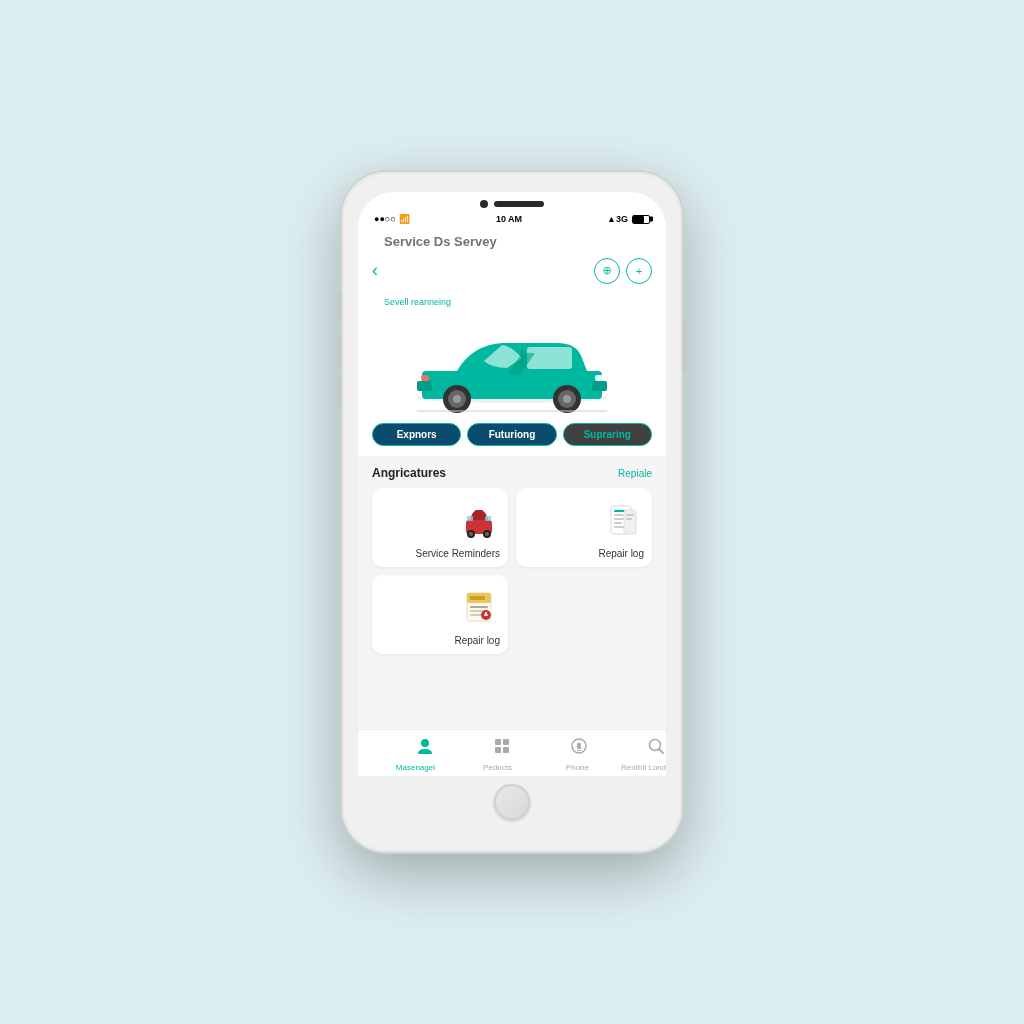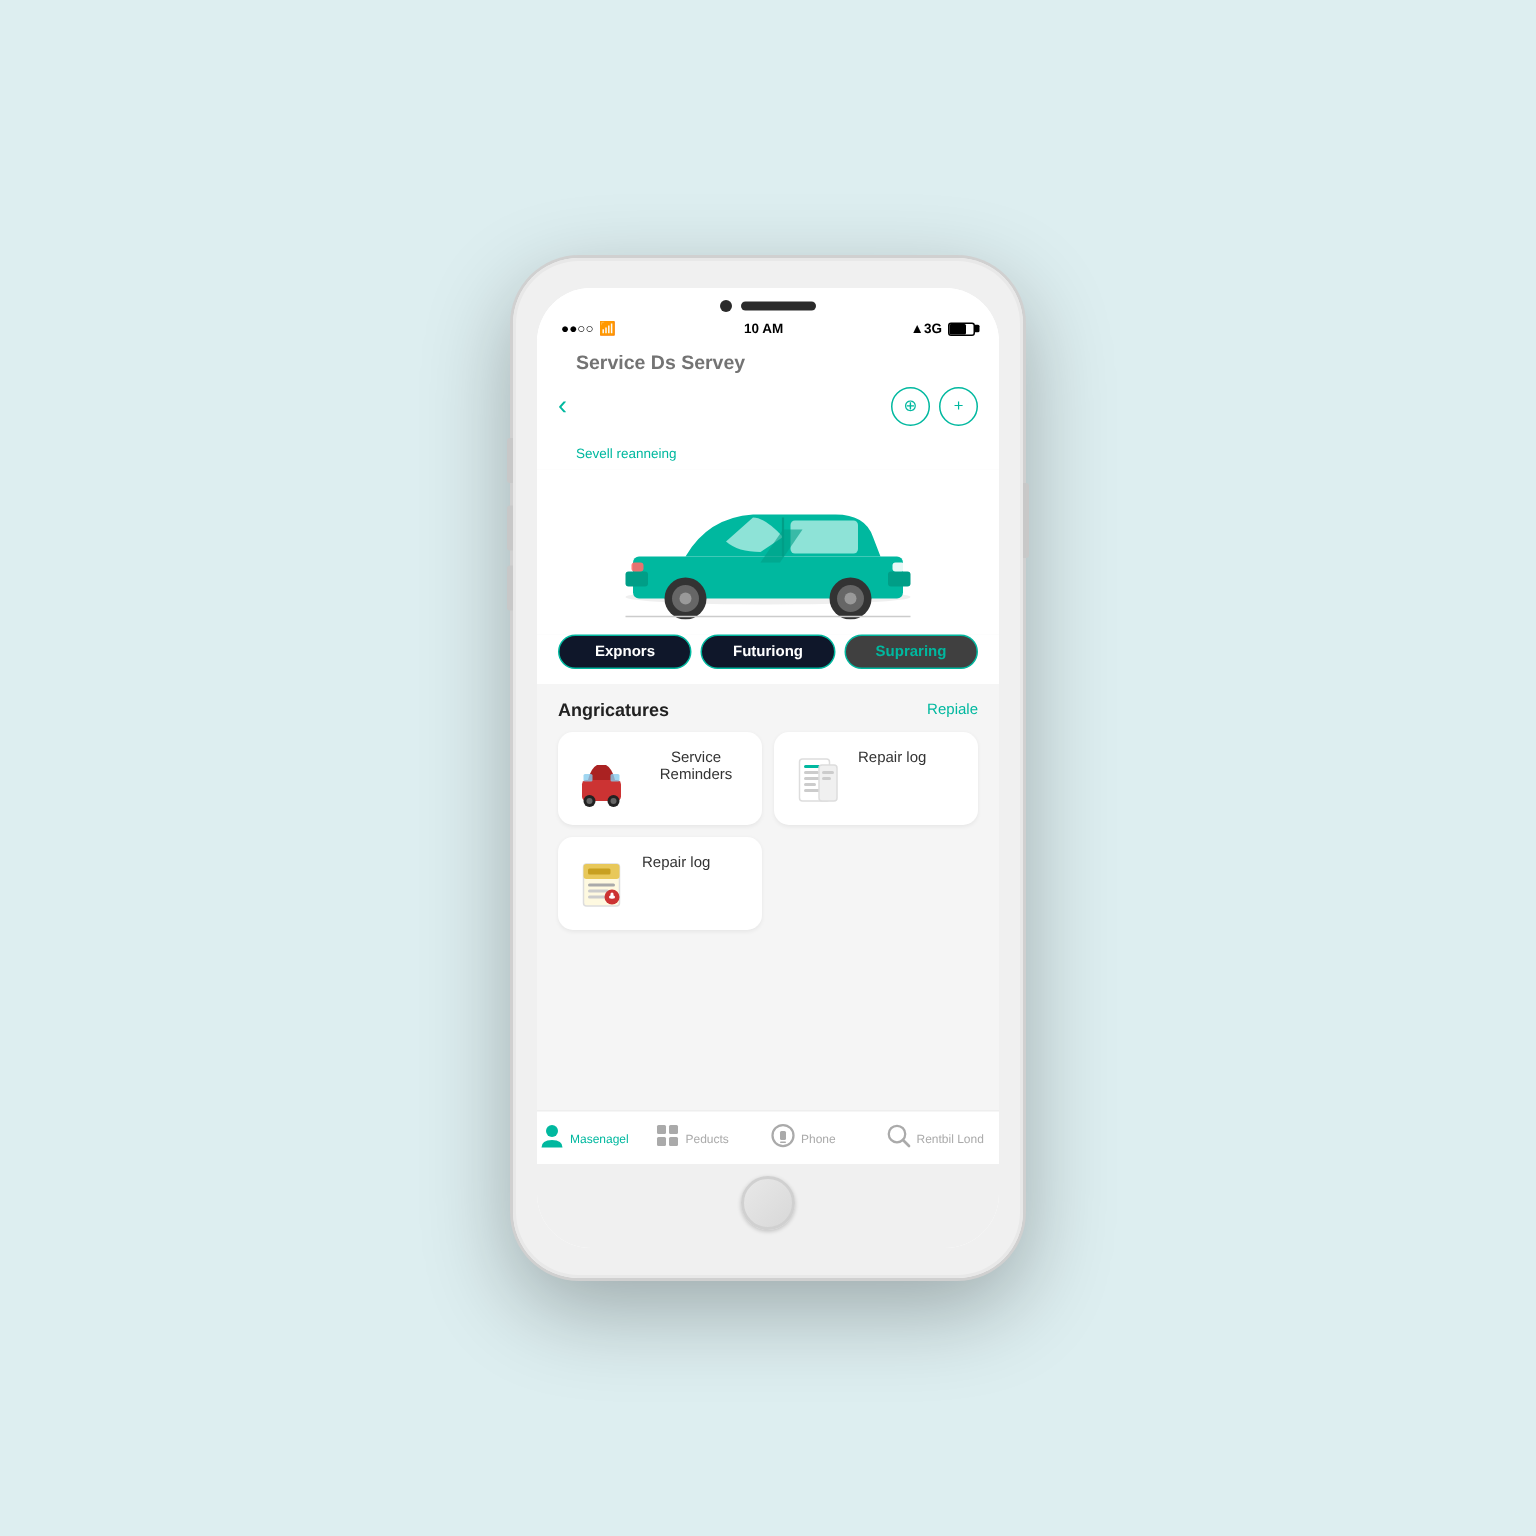--- a/index.html
+++ b/index.html
@@ -237,21 +237,21 @@
       padding: 5px 4px;
       border-radius: 20px;
       font-size: 10px;
       font-weight: 600;
       text-align: center;
       cursor: pointer;
       border: 1.5px solid #00b89f;
     }
 
     .tab-btn.active-teal {
-      background: #0f172a;
+      background: #0c4a6e;
       color: #fff;
     }
 
     .tab-btn.active-outline {
       background: #404040;
       color: #00b89f;
     }
 
     
     .features-section {
@@ -284,22 +284,22 @@
       display: grid;
       grid-template-columns: 1fr 1fr;
       gap: 8px;
     }
 
     .feature-card {
       background: #fff;
       border-radius: 10px;
       padding: 12px 8px 8px;
       display: flex;
-      flex-direction: row;
-      align-items: flex-start;
+      flex-direction: column;
+      align-items: flex-end;
       gap: 6px;
       cursor: pointer;
       box-shadow: 0 1px 3px rgba(0,0,0,0.06);
     }
 
     .feature-icon {
       width: 42px;
       height: 42px;
       display: flex;
       align-items: center;
@@ -319,21 +319,22 @@
       background: #fff;
       border-top: 1px solid #eee;
       display: flex;
       padding: 6px 0 4px;
       flex-shrink: 0;
     }
 
     .nav-item {
       flex: 1;
       display: flex;
-      align-items: center;
+      flex-direction: column;
+      align-items: flex-end;
       gap: 2px;
       cursor: pointer;
     }
 
     .nav-icon {
       font-size: 18px;
       color: #aaa;
     }
 
     .nav-icon.active {

